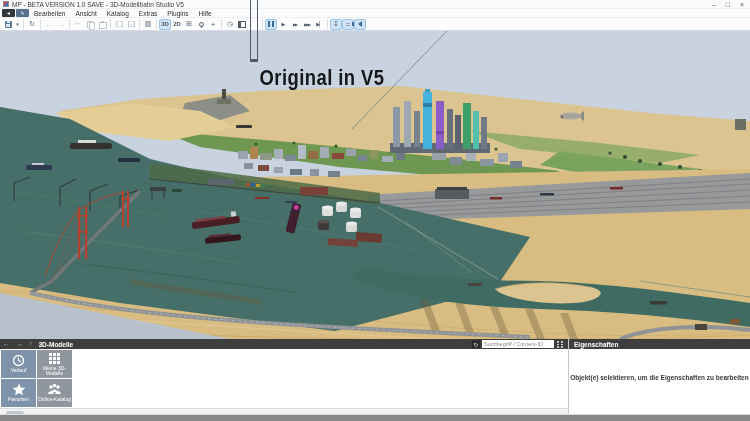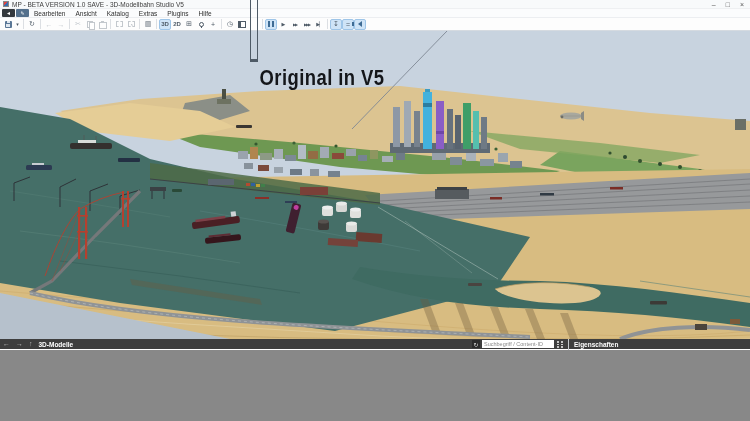--- a/index.html
+++ b/index.html
@@ -1,17 +1,17 @@
 <!DOCTYPE html>
 <html><head>
 <meta charset="utf-8">
 <style>
   html,body{margin:0;padding:0;background:#888;}
   *{box-sizing:border-box;}
-  .window{position:relative;width:750px;height:350px;background:#f9a8d4;
+  .window{position:relative;width:750px;height:415px;background:#f9a8d4;
     font-family:"Liberation Sans",sans-serif;overflow:hidden;}
 
   
   .titlebar{height:9px;background:#f8fafb;display:flex;align-items:center;position:relative;border-bottom:1px solid #eef0f2;}
   .app-icon{width:6px;height:6px;margin:0 3px 0 3px;background:linear-gradient(135deg,#d44 0 40%,#3a6fb0 40% 100%);border:1px solid #888;}
   .title-text{font-size:6.5px;color:#3c3c3c;line-height:9px;white-space:nowrap;}
   .win-controls{position:absolute;right:2px;top:0;height:9px;display:flex;align-items:center;gap:10px;padding-right:4px;}
   .win-btn{font-size:7px;color:#555;line-height:9px;cursor:default;}
 
   

